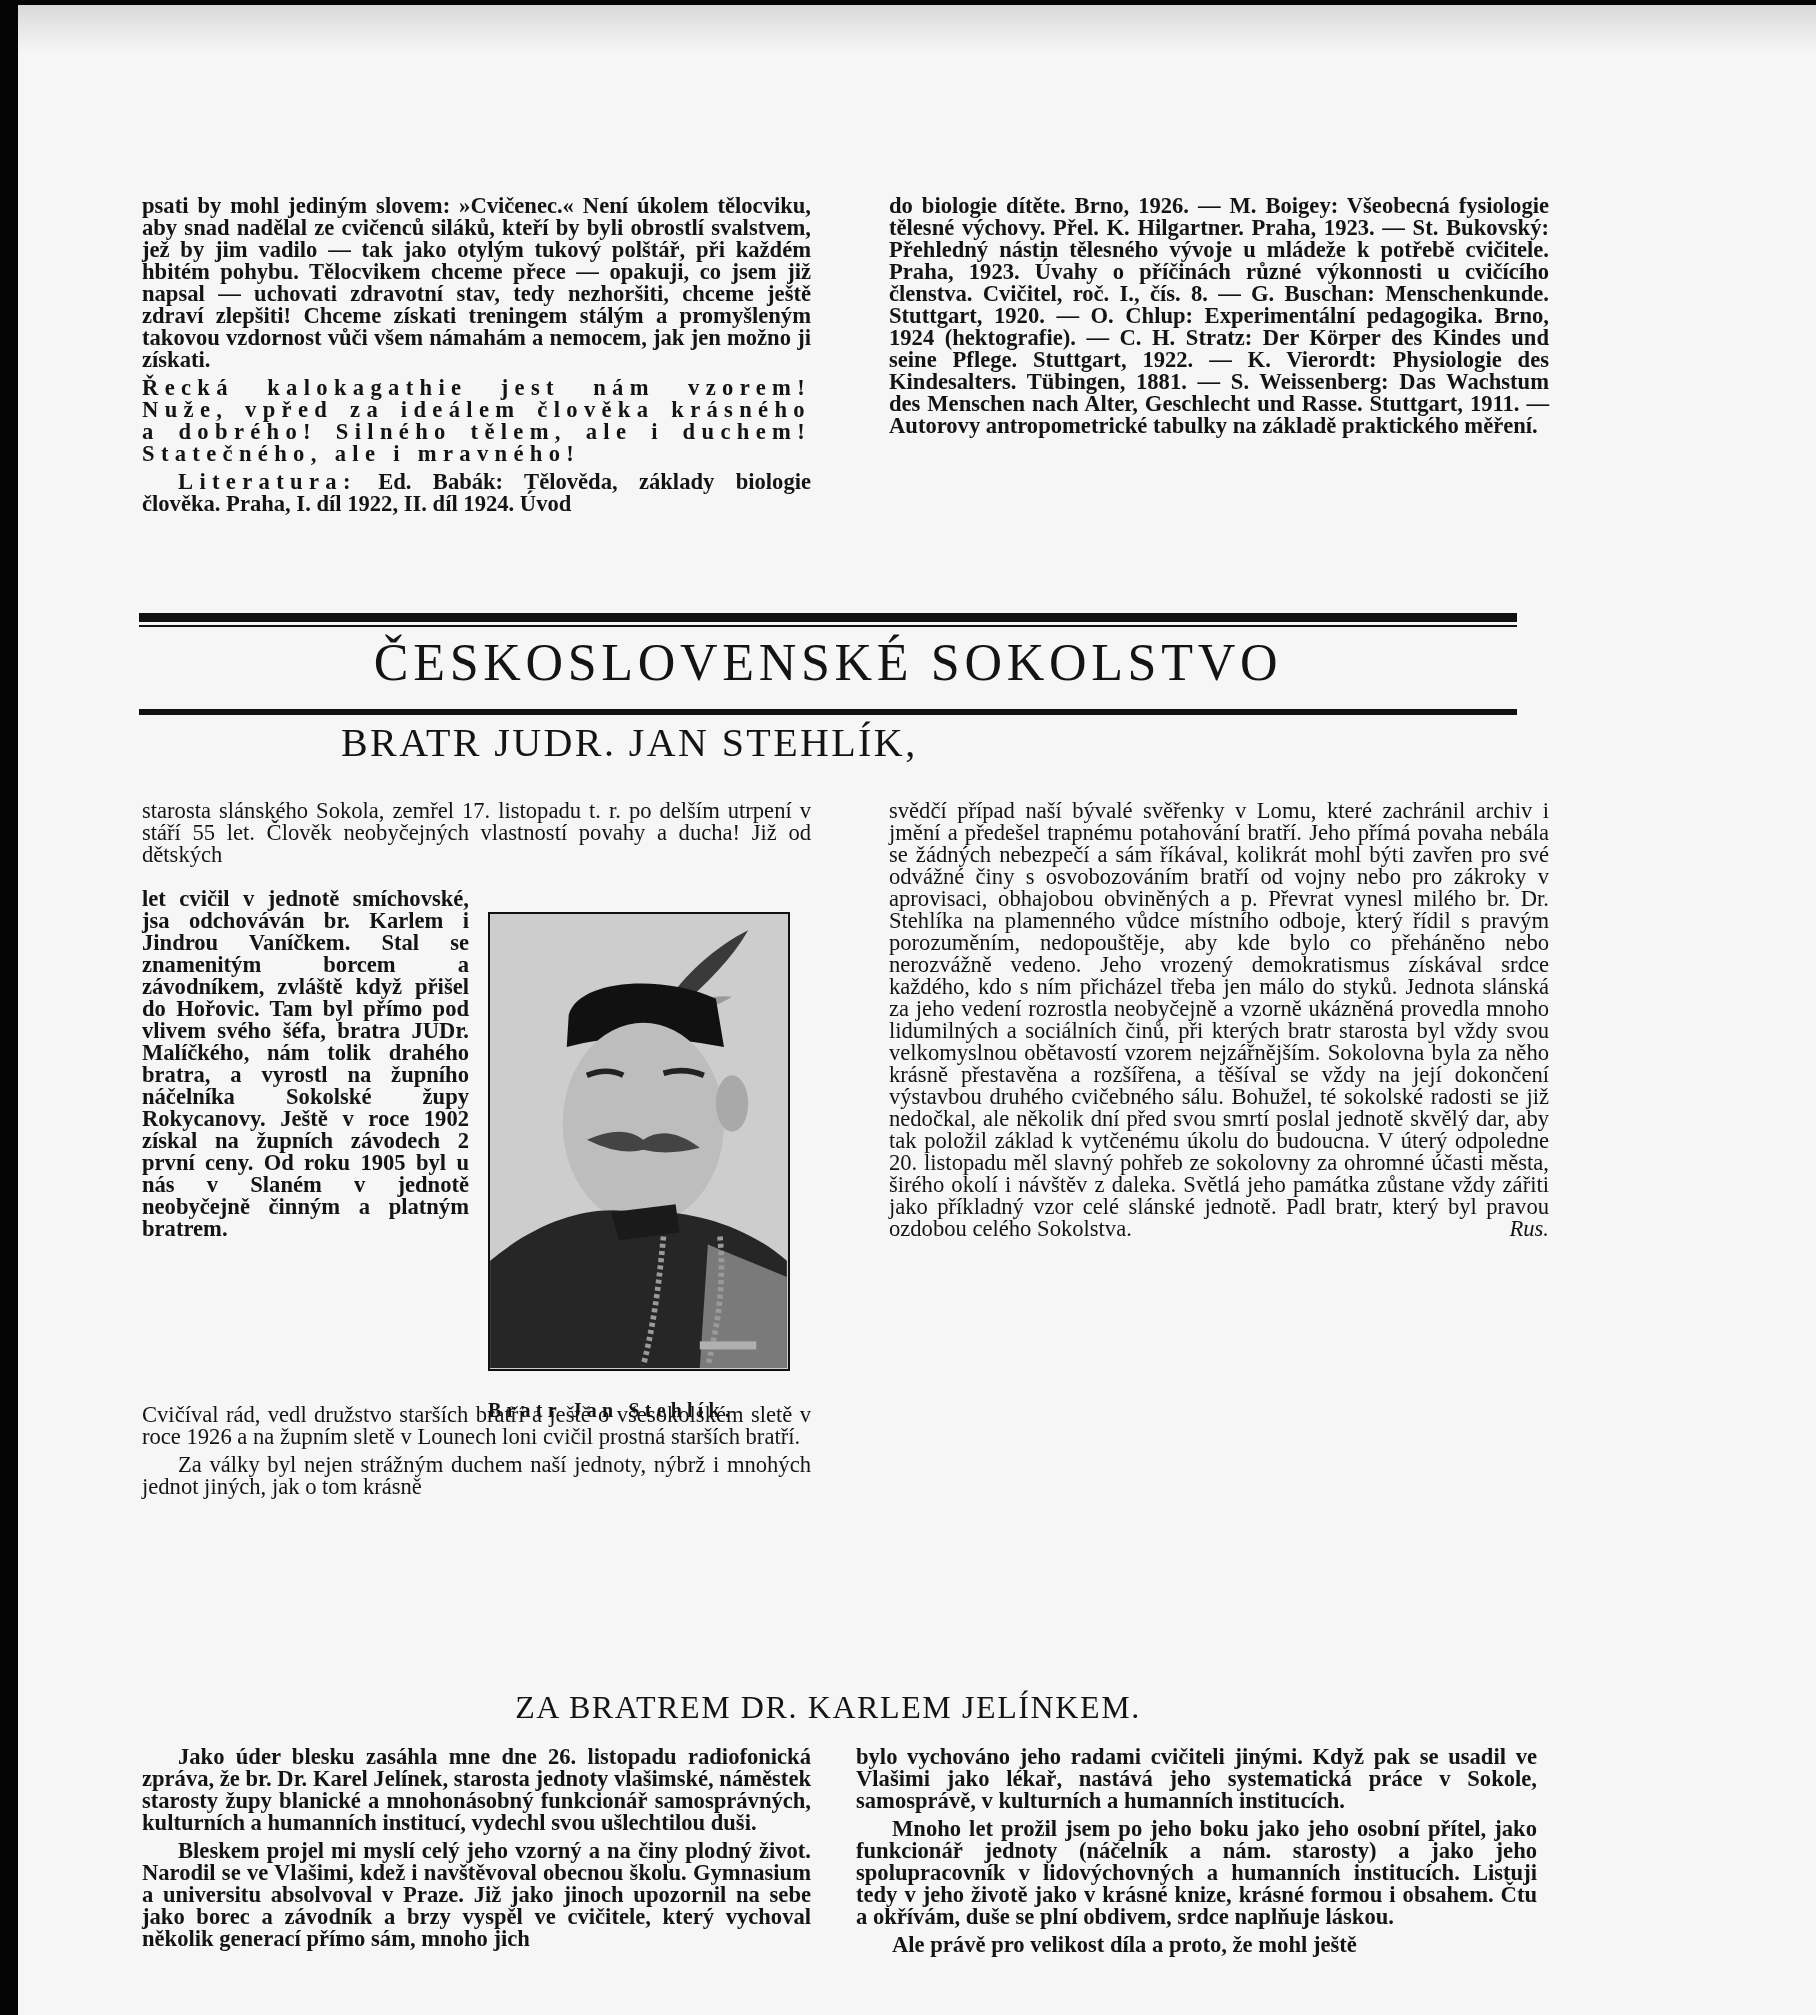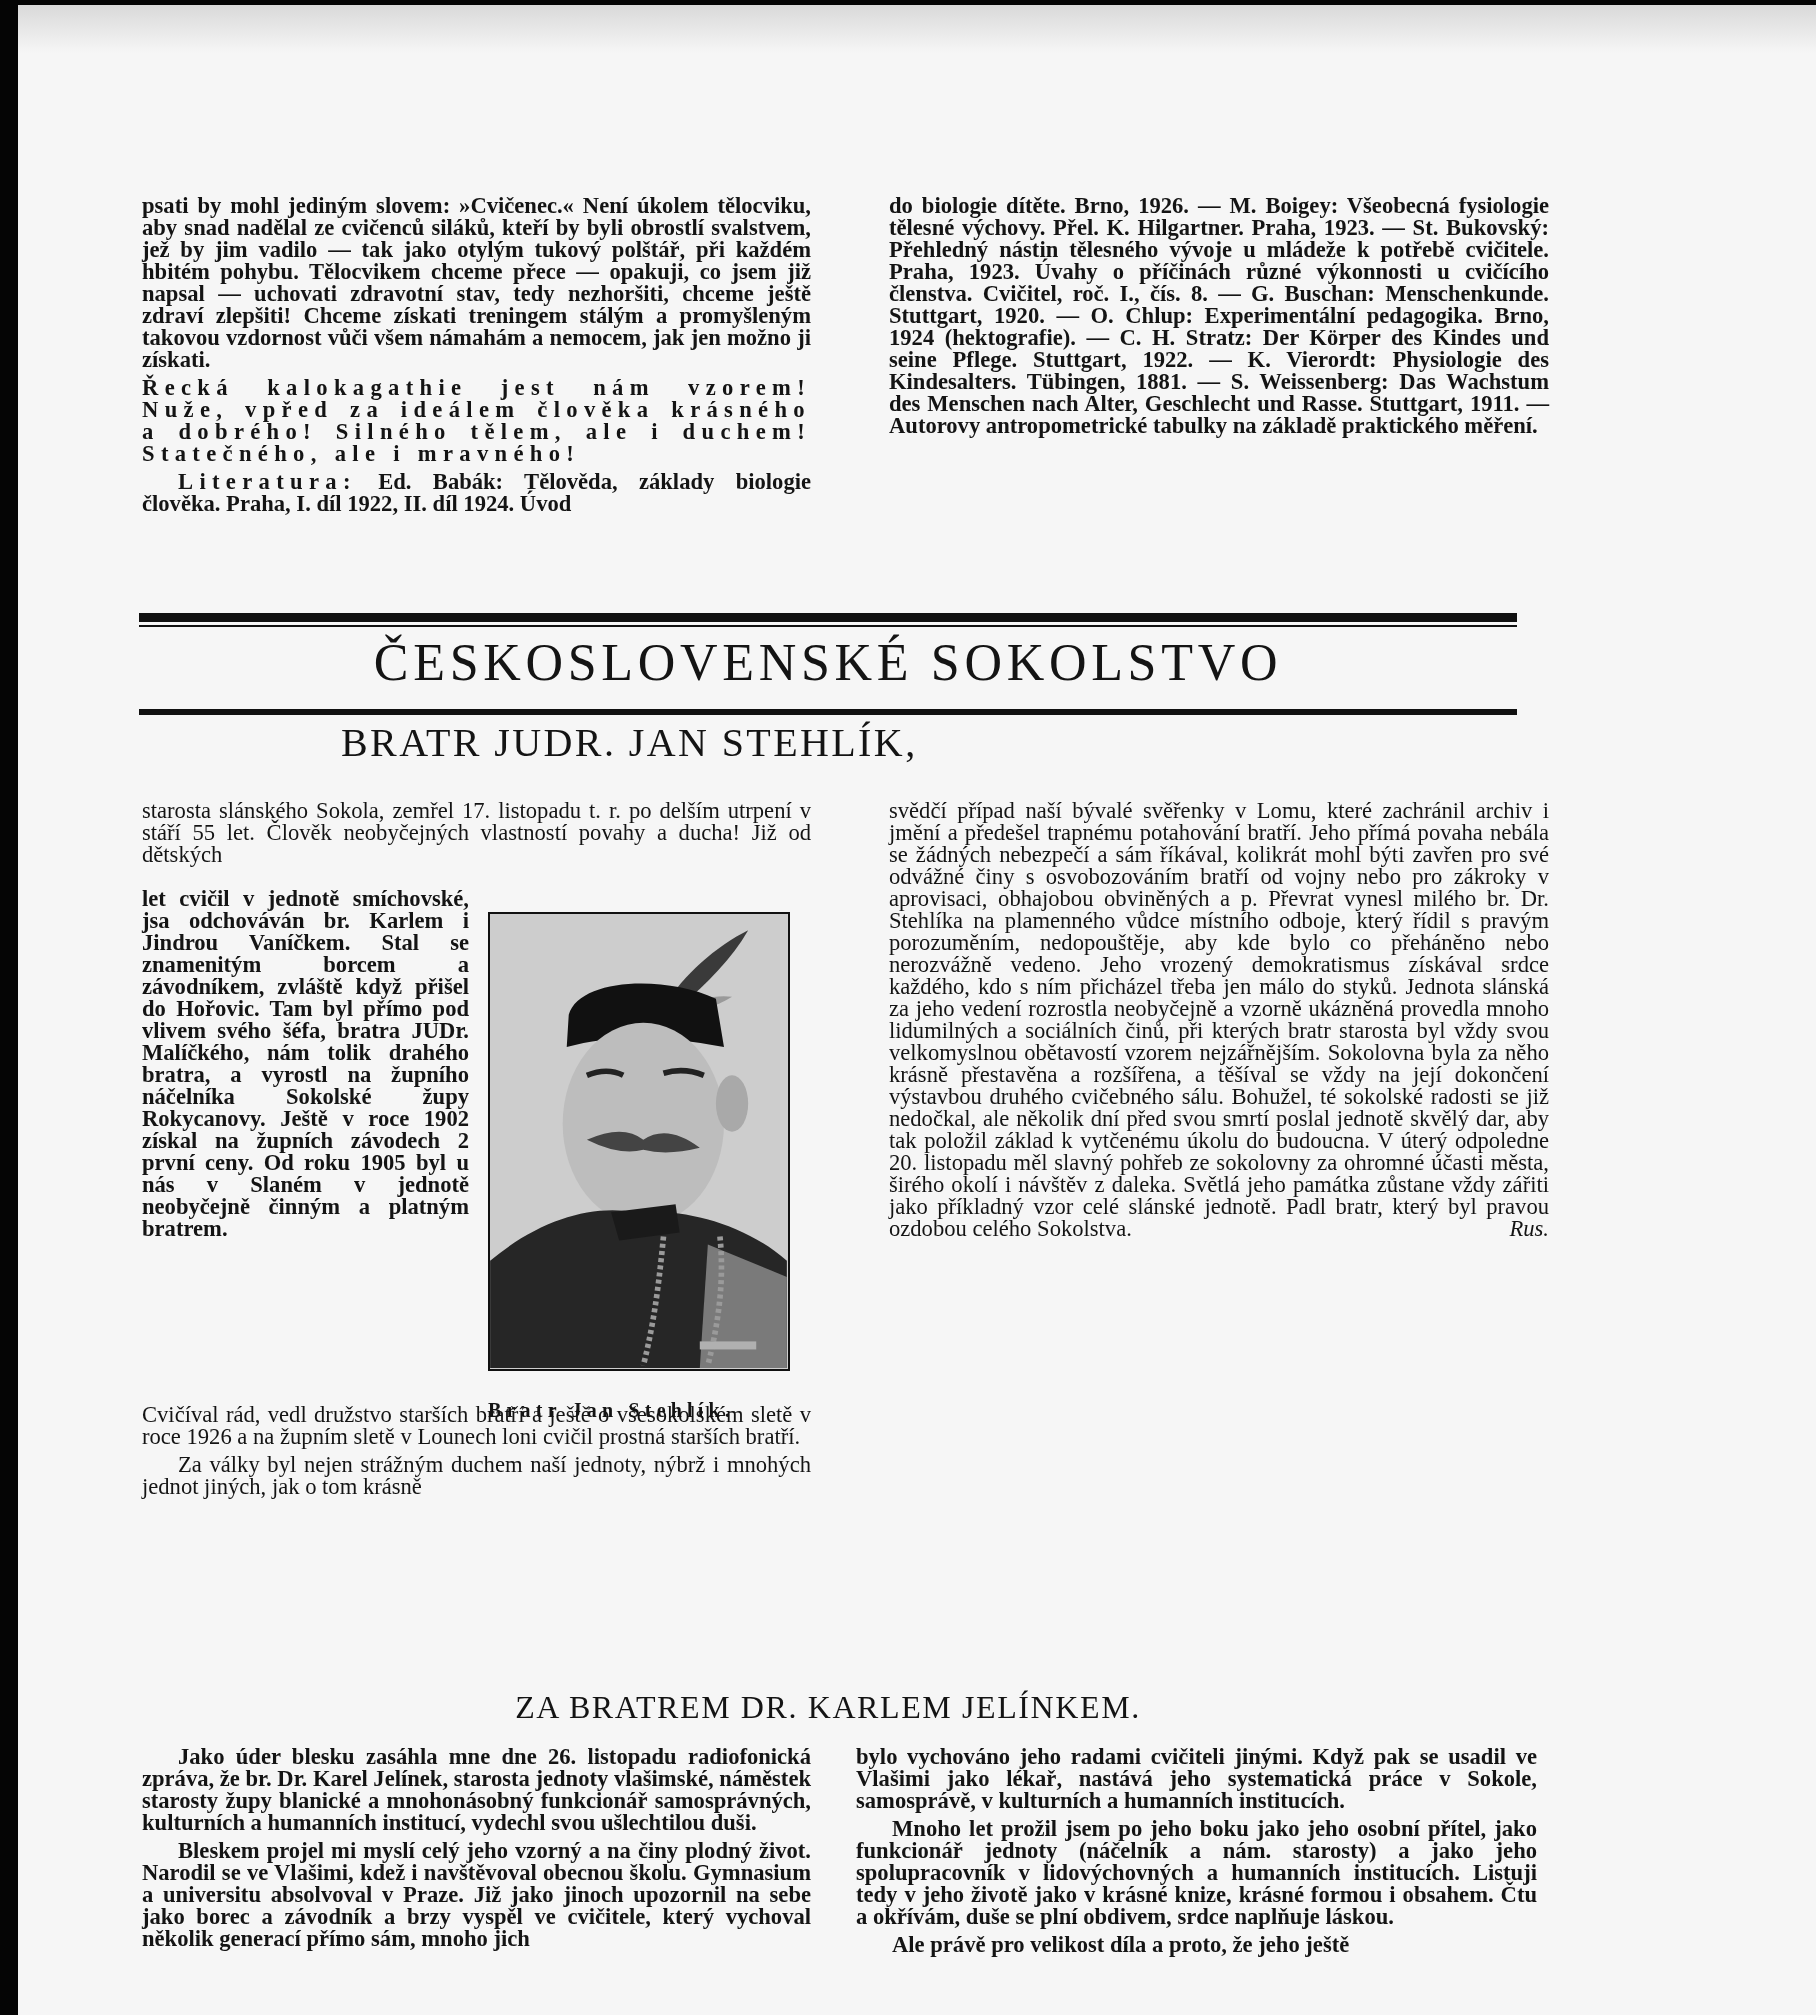--- a/index.html
+++ b/index.html
@@ -130,15 +130,15 @@
 </div>
 
 <div id="jelinek-title">ZA BRATREM DR. KARLEM JELÍNKEM.</div>
 <div class="col" id="je-left">
   <p class="indent">Jako úder blesku zasáhla mne dne 26. listopadu radiofonická zpráva, že br. Dr. Karel Jelínek, starosta jednoty vlašimské, náměstek starosty župy blanické a mnohonásobný funkcionář samosprávných, kulturních a humanních institucí, vydechl svou ušlechtilou duši.</p>
   <p class="indent">Bleskem projel mi myslí celý jeho vzorný a na činy plodný život. Narodil se ve Vlašimi, kdež i navštěvoval obecnou školu. Gymnasium a universitu absolvoval v Praze. Již jako jinoch upozornil na sebe jako borec a závodník a brzy vyspěl ve cvičitele, který vychoval několik generací přímo sám, mnoho jich</p>
 </div>
 <div class="col" id="je-right">
   <p>bylo vychováno jeho radami cvičiteli jinými. Když pak se usadil ve Vlašimi jako lékař, nastává jeho systematická práce v Sokole, samosprávě, v kulturních a humanních institucích.</p>
   <p class="indent">Mnoho let prožil jsem po jeho boku jako jeho osobní přítel, jako funkcionář jednoty (náčelník a nám. starosty) a jako jeho spolupracovník v lidovýchovných a humanních institucích. Listuji tedy v jeho životě jako v krásné knize, krásné formou i obsahem. Čtu a okřívám, duše se plní obdivem, srdce naplňuje láskou.</p>
-  <p class="indent">Ale právě pro velikost díla a proto, že jeho ještě</p>
+  <p class="indent">Ale právě pro velikost díla a proto, že mohl ještě</p>
 </div>
 
 
 </body></html>

